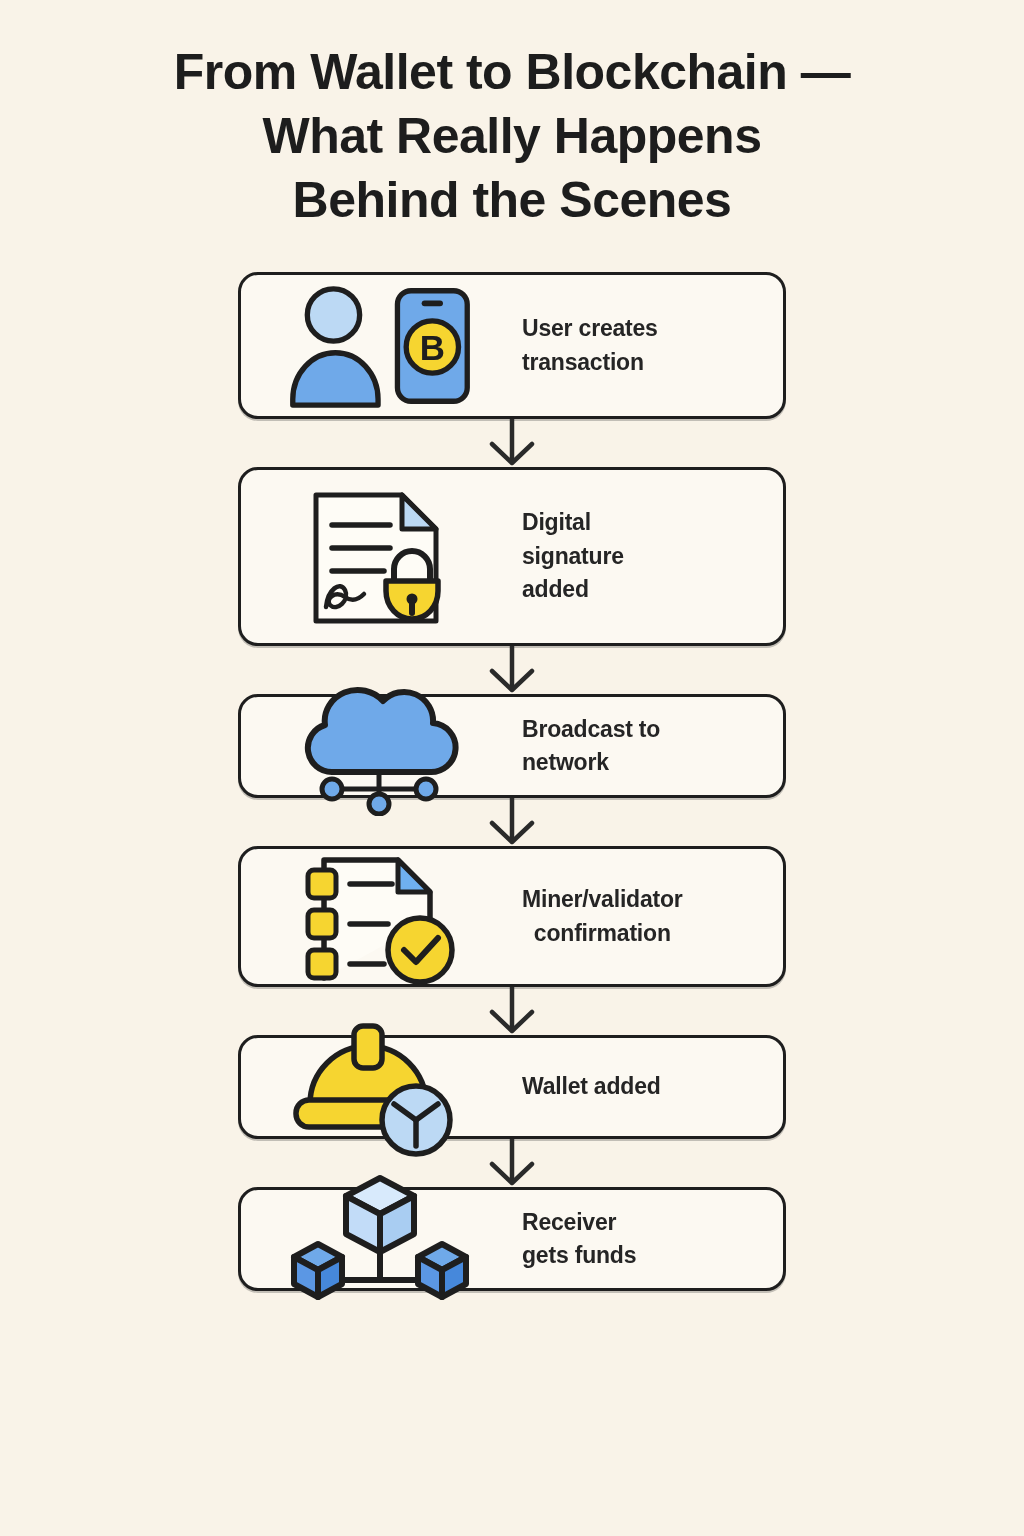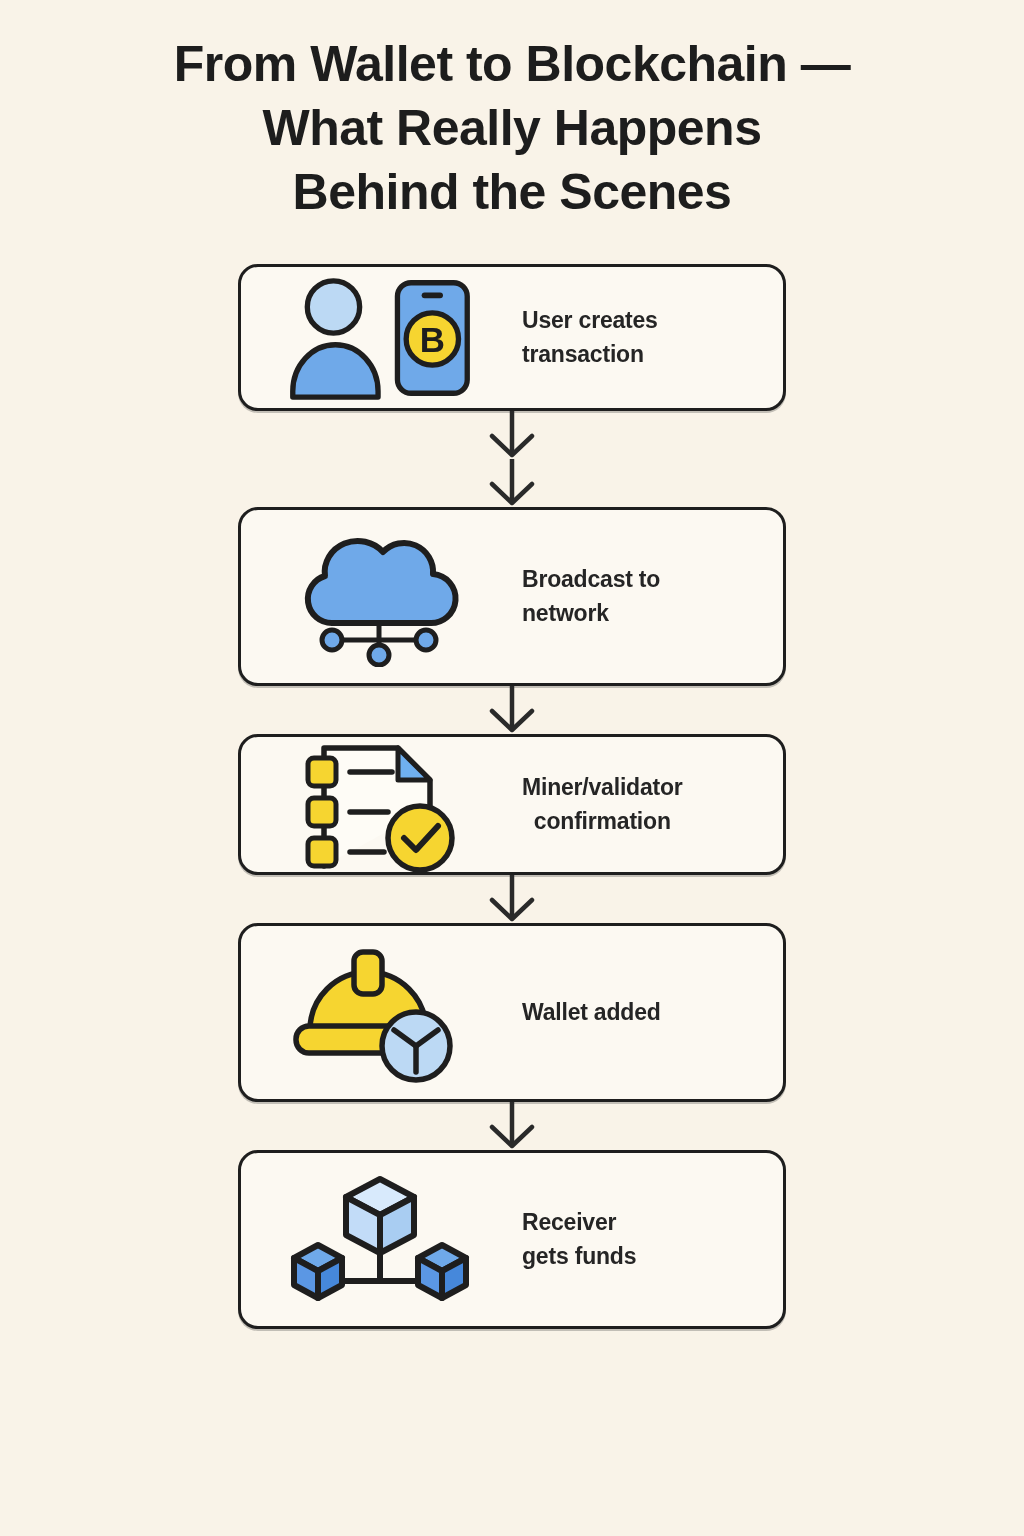--- a/index.html
+++ b/index.html
@@ -3,21 +3,21 @@
 <meta charset="utf-8">
 <style>
   * { margin: 0; padding: 0; box-sizing: border-box; }
   html, body { width: 1024px; height: 1536px; }
   body {
     background: #f9f3e8;
     font-family: "Liberation Sans", sans-serif;
     color: #242424;
     overflow: hidden;
   }
-  .poster { width: 1024px; height: 1536px; padding-top: 32px; }
+  .poster { width: 1024px; height: 1536px; padding-top: 40px; }
   .title {
     text-align: center;
     font-size: 50px;
     font-weight: 700;
     line-height: 1.28;
     letter-spacing: -0.5px;
     color: #1d1d1d;
     white-space: pre-line;
   }
   .flow { width: 548px; margin: 40px auto 0; }
@@ -25,21 +25,21 @@
     width: 548px;
     background: #fcf9f2;
     border: 3px solid #1e1e1e;
     border-radius: 20px;
     display: flex;
     align-items: center;
     box-shadow: 0 2px 0 rgba(30,30,30,0.25);
   }
   .h-147 { height: 147px; }
   .h-179 { height: 179px; }
-  .h-145 { height: 179px; }
+  .h-145 { height: 104px; }
   .h-141 { height: 141px; text-align: center; }
   .icon-cell {
     width: 205px;
     margin-left: 36px;
     flex: 0 0 auto;
     display: flex;
     justify-content: center;
     align-items: center;
   }
   .icon-cell svg { display: block; }
@@ -91,20 +91,39 @@
 transaction</div>
     </div>
 
     <div class="arrow">
       <svg width="60" height="48" viewBox="0 0 60 48">
         <line x1="30" y1="0" x2="30" y2="41" stroke="#2a2a2a" stroke-width="4.5"></line>
         <path d="M10 25 L30 44 L50 25" fill="none" stroke="#2a2a2a" stroke-width="4.5" stroke-linecap="round" stroke-linejoin="round"></path>
       </svg>
     </div>
 
+    <div class="step-box h-179">
+      <div class="icon-cell">
+        <svg width="200" height="140" viewBox="0 0 200 140">
+          <path d="M36 8 H122 L156 42 V134 H36 Z" fill="#fefcf6" stroke="#1e1e1e" stroke-width="5" stroke-linejoin="round"></path>
+          <path d="M122 8 V42 H156 Z" fill="#bcd9f4" stroke="#1e1e1e" stroke-width="5" stroke-linejoin="round"></path>
+          <line x1="52" y1="38" x2="110" y2="38" stroke="#1e1e1e" stroke-width="5.5" stroke-linecap="round"></line>
+          <line x1="52" y1="61" x2="110" y2="61" stroke="#1e1e1e" stroke-width="5.5" stroke-linecap="round"></line>
+          <line x1="52" y1="84" x2="104" y2="84" stroke="#1e1e1e" stroke-width="5.5" stroke-linecap="round"></line>
+          <path d="M46 120 C48 102 60 94 65 103 C70 113 57 125 50 118 C45 112 55 103 65 110 C72 115 78 113 84 107" fill="none" stroke="#1e1e1e" stroke-width="4.5" stroke-linecap="round"></path>
+          <path d="M114 96 V82 a18 18 0 0 1 36 0 V96" fill="none" stroke="#1e1e1e" stroke-width="6"></path>
+          <path d="M106 94 H158 V104 A26 28 0 0 1 106 104 Z" fill="#f6d530" stroke="#1e1e1e" stroke-width="5.5" stroke-linejoin="round"></path>
+          <circle cx="132" cy="112" r="5.5" fill="#1e1e1e"></circle>
+          <line x1="132" y1="114" x2="132" y2="126" stroke="#1e1e1e" stroke-width="6" stroke-linecap="round"></line>
+        </svg>
+      </div>
+      <div class="step-label">Digital
+signature
+added</div>
+    </div>
 
     <div class="arrow">
       <svg width="60" height="48" viewBox="0 0 60 48">
         <line x1="30" y1="0" x2="30" y2="41" stroke="#2a2a2a" stroke-width="4.5"></line>
         <path d="M10 25 L30 44 L50 25" fill="none" stroke="#2a2a2a" stroke-width="4.5" stroke-linecap="round" stroke-linejoin="round"></path>
       </svg>
     </div>
 
     <div class="step-box h-145">
       <div class="icon-cell">

